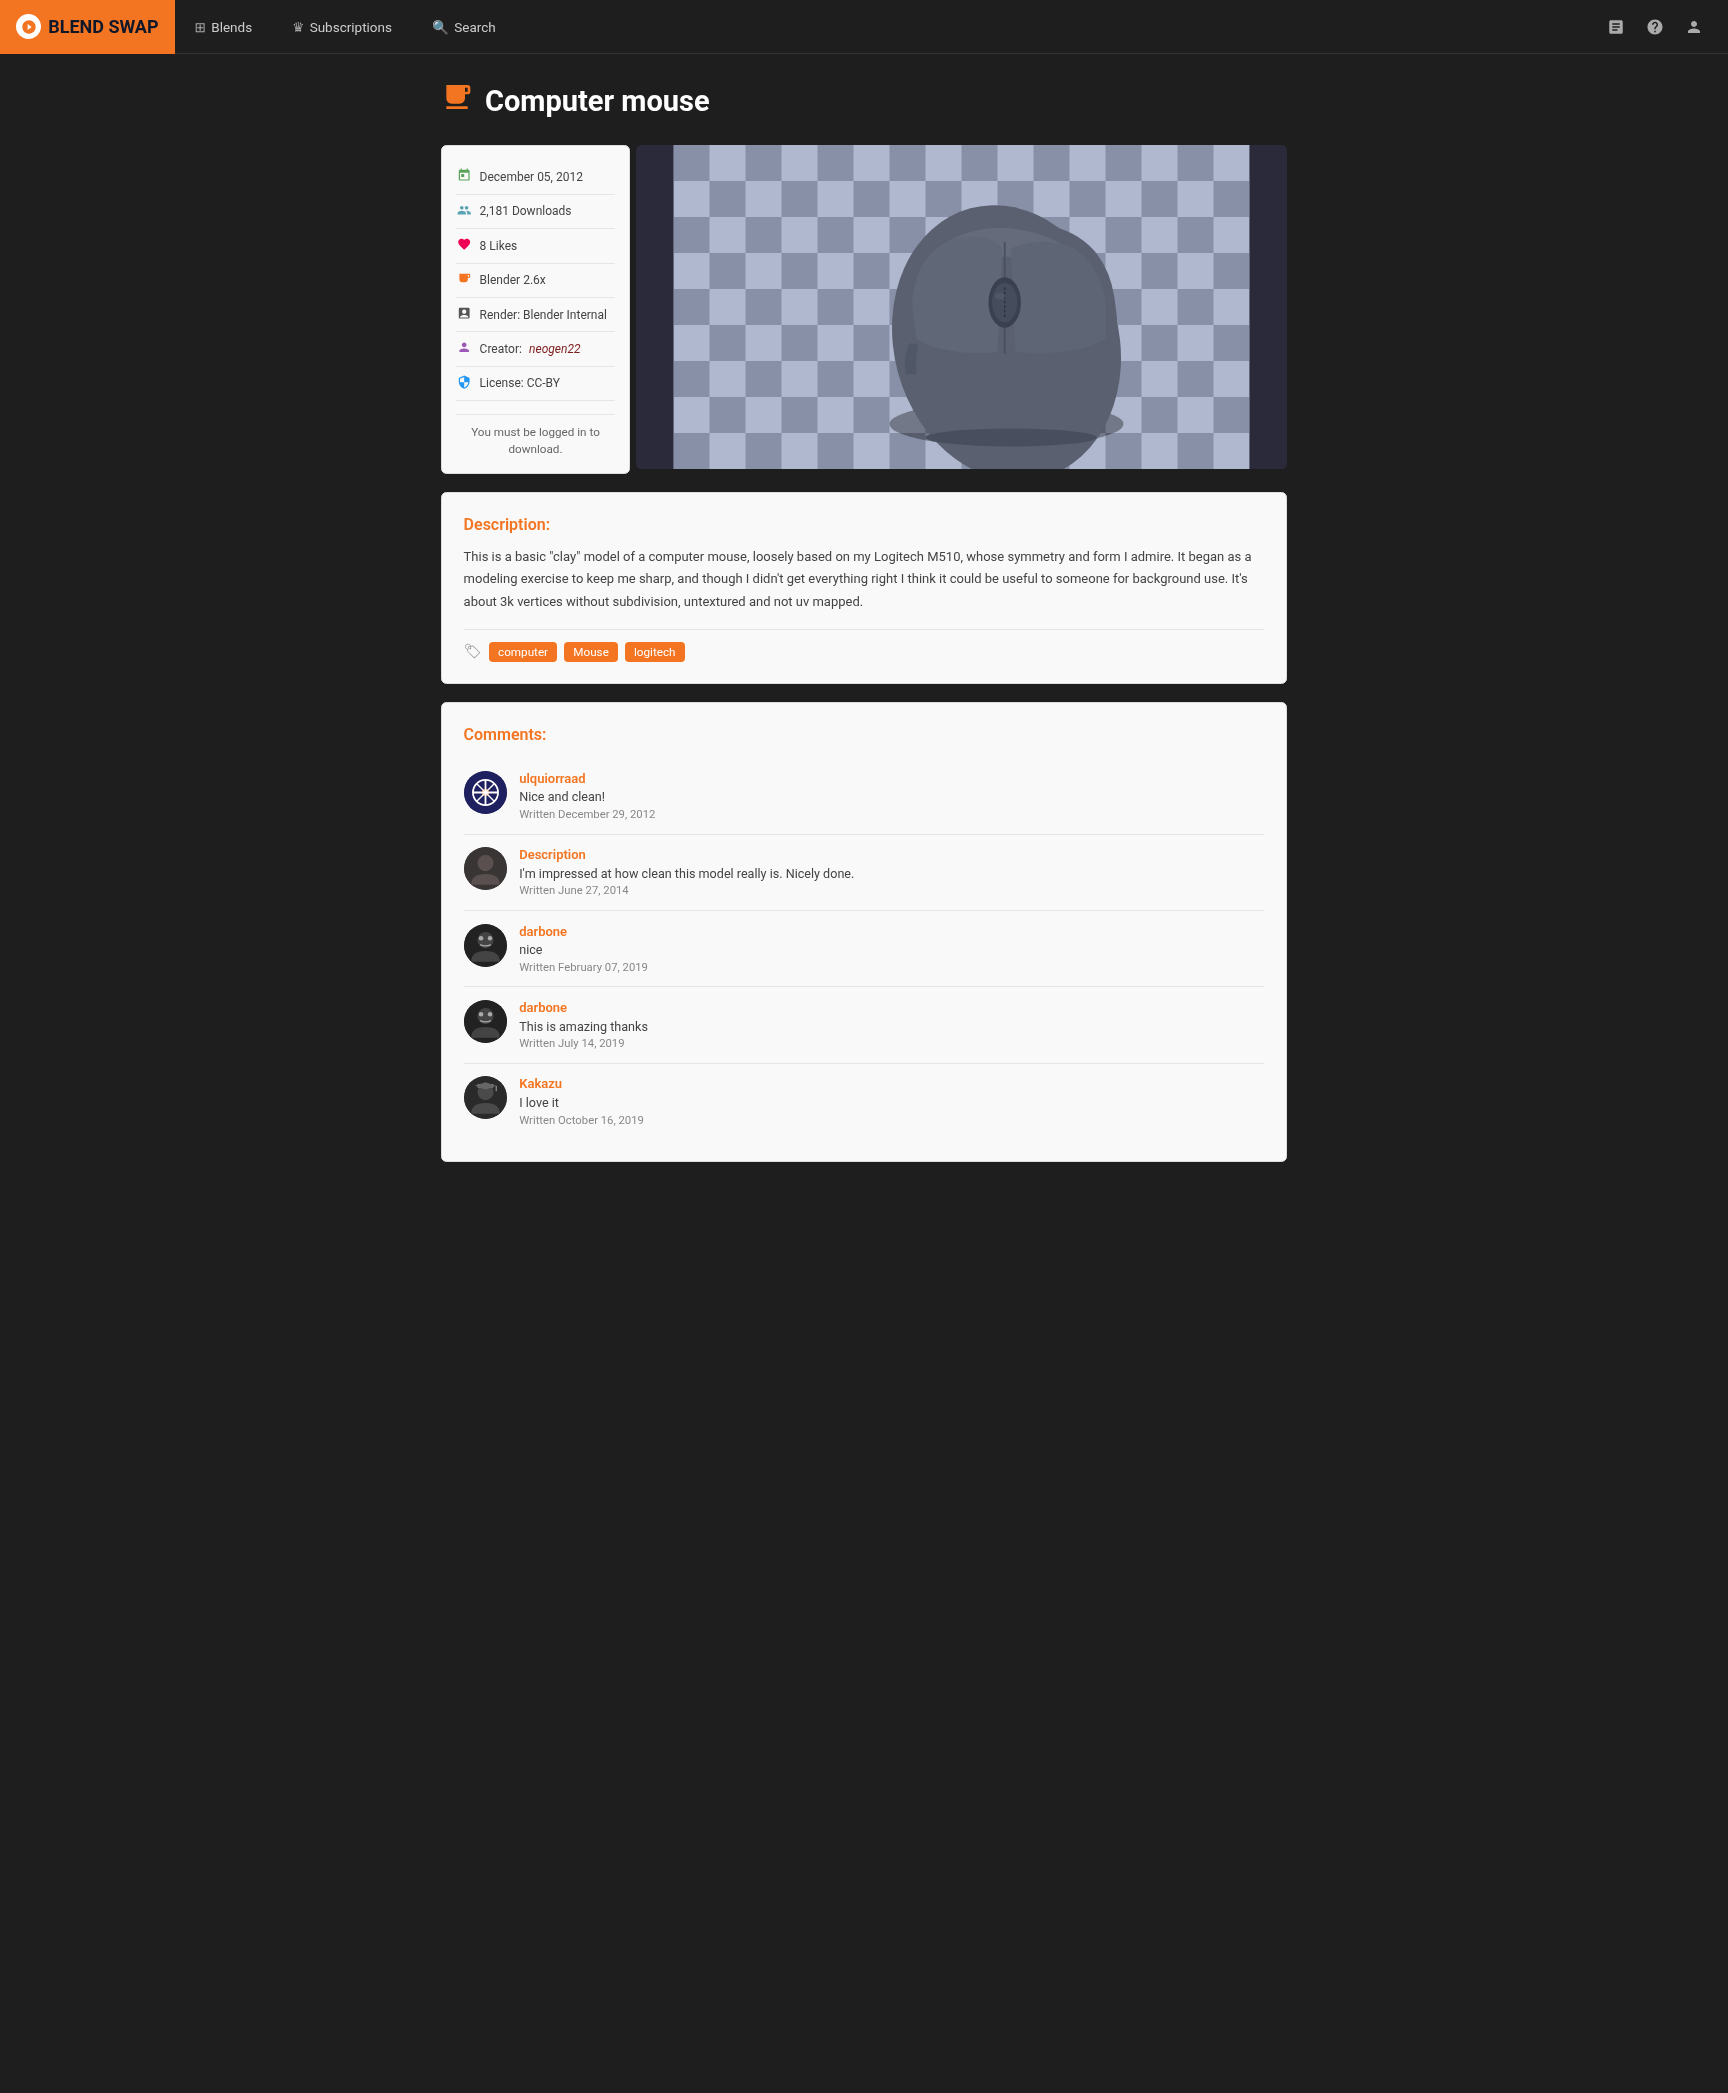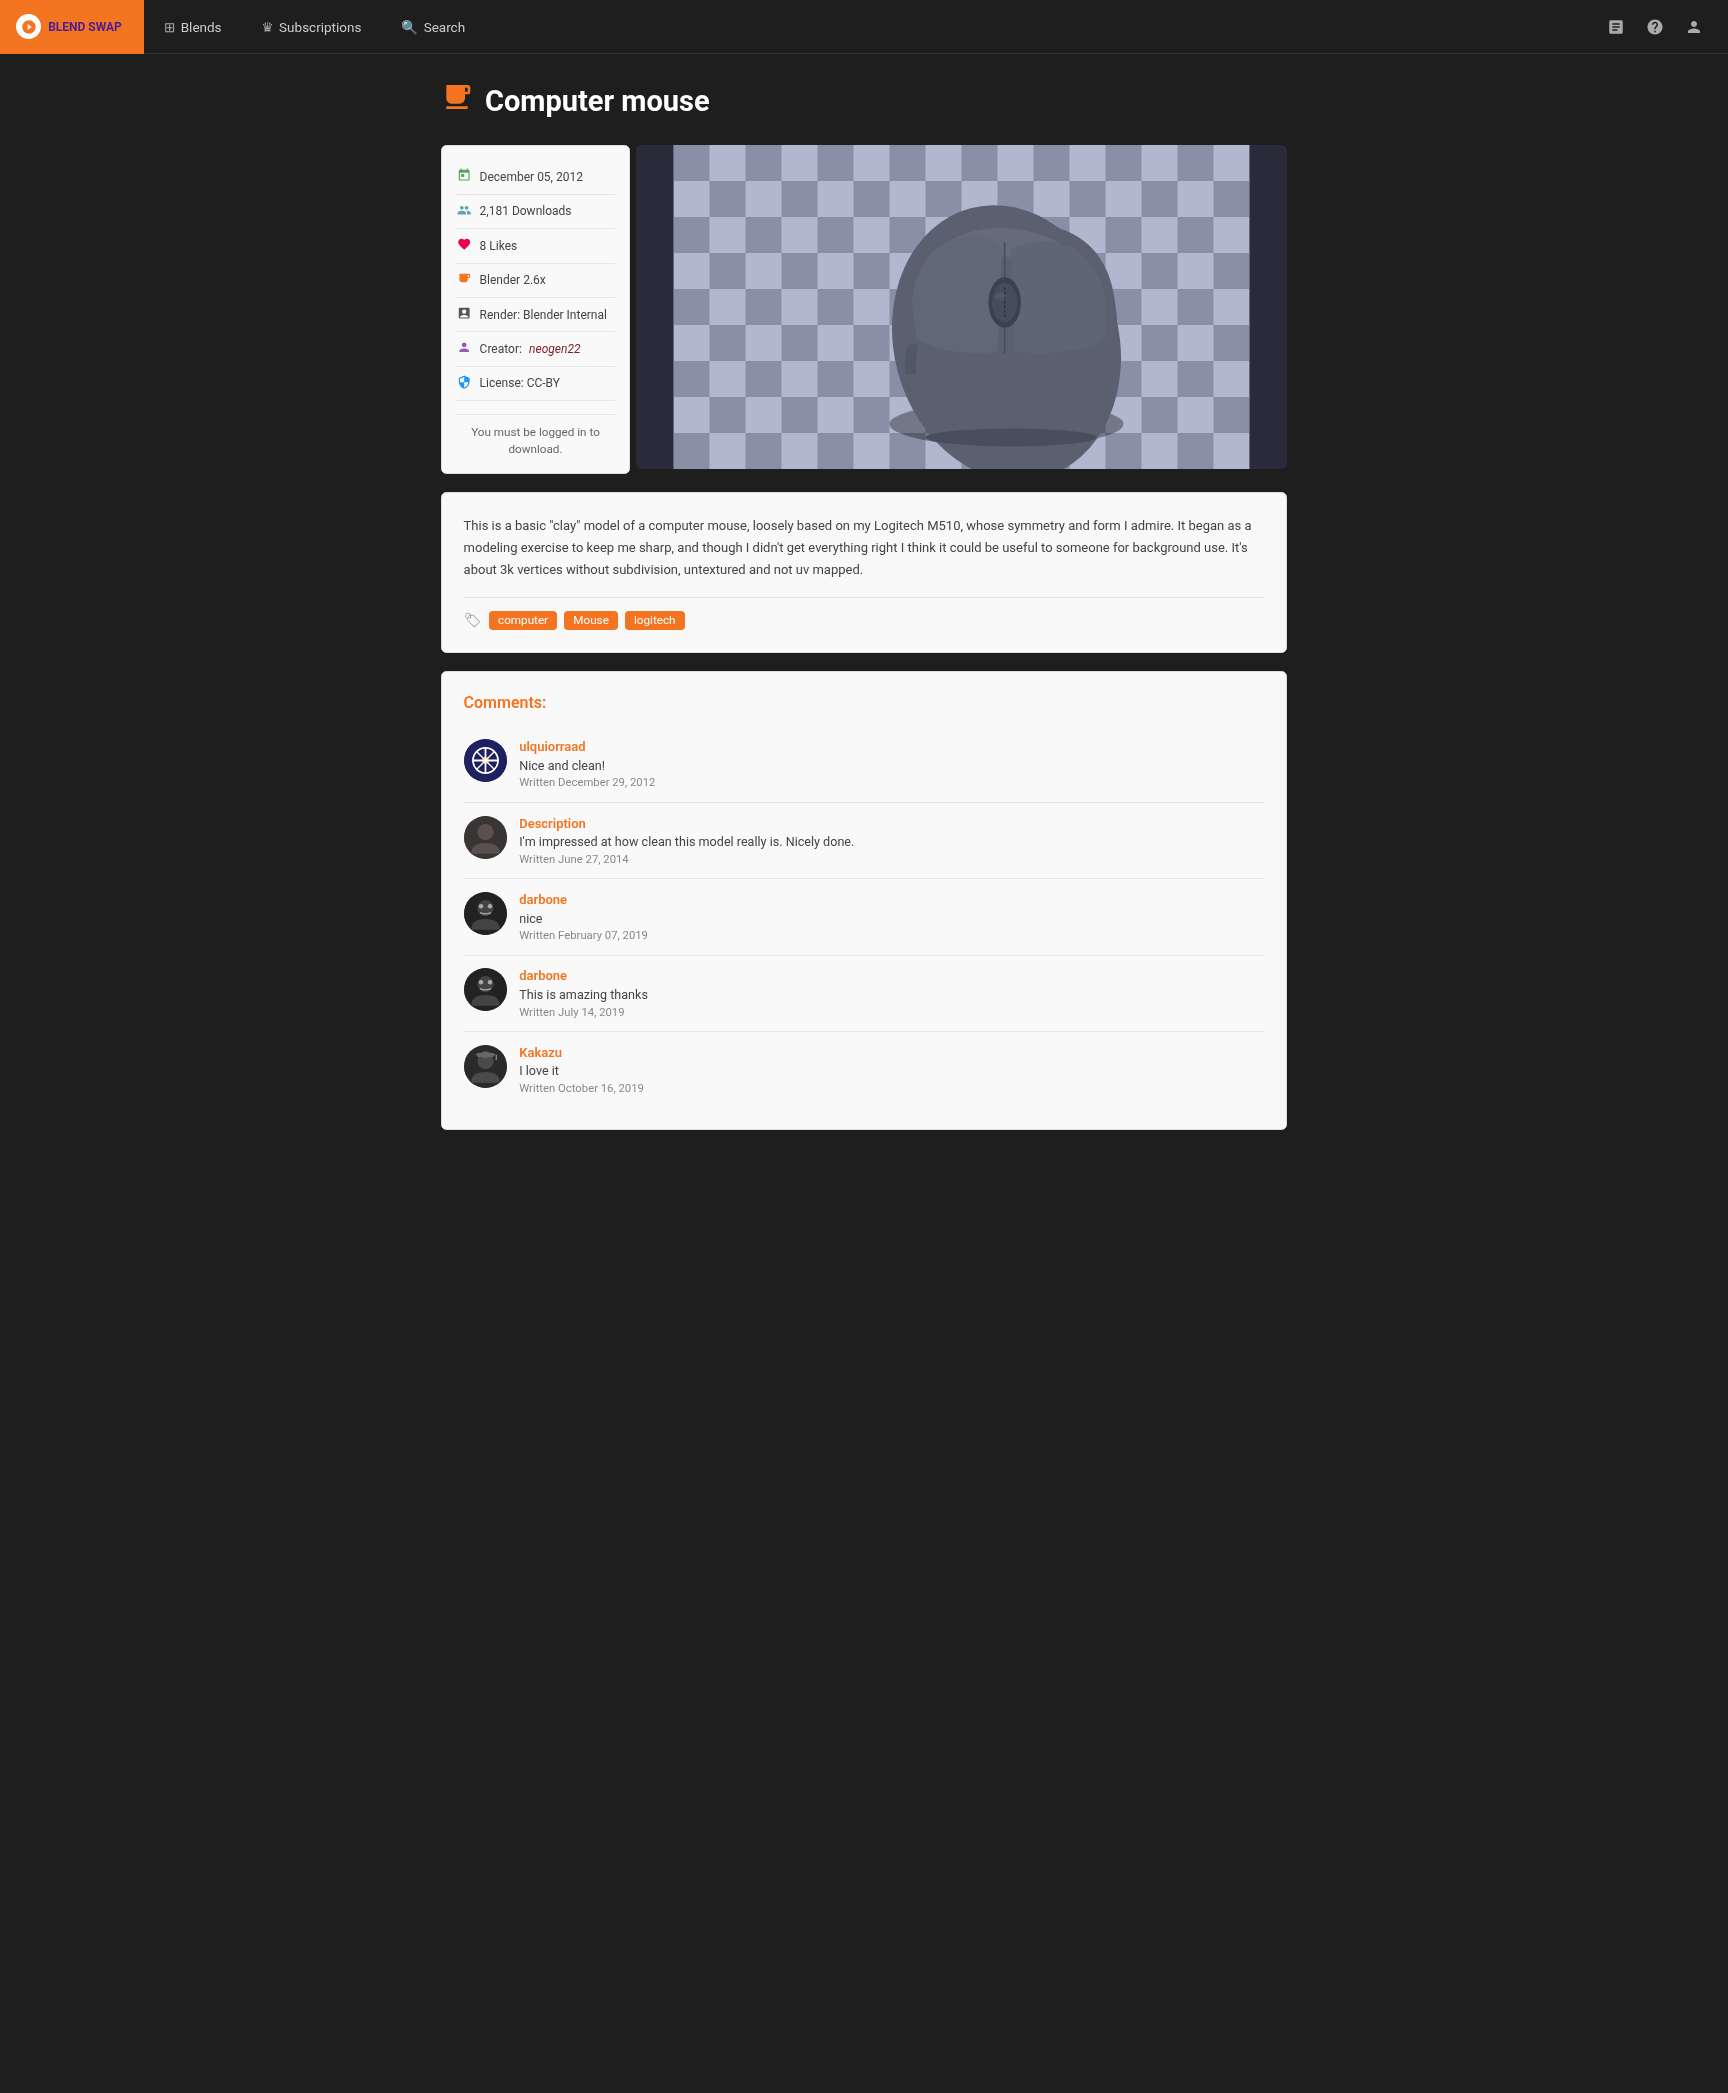--- a/index.html
+++ b/index.html
@@ -18,23 +18,23 @@
       height: 54px;
       border-bottom: 0.9px solid #333;
     }
     .nav-brand {
       background: #f47521;
       height: 54px;
       display: flex;
       align-items: center;
       padding: 12px 16px;
       gap: 7.2px;
-      color: #4c1d95;
+      color: #0f172a;
       font-weight: 700;
-      font-size: 12px;
+      font-size: 18px;
       min-width: 144px;
     }
     .nav-brand-icon {
       width: 25px;
       height: 25px;
       background: #fff;
       border-radius: 50%;
       display: flex;
       align-items: center;
       justify-content: center;
@@ -428,20 +428,21 @@
         <ellipse cx="363" cy="168" rx="6" ry="4" fill="#5a6270" opacity="0.5"></ellipse>
 
         <path d="M263 220 Q255 230 258 255 L270 255 Q268 235 272 222Z" fill="#505868"></path>
 
         <ellipse cx="375" cy="325" rx="95" ry="10" fill="#484e5e"></ellipse>
       </svg>
     </div>
   </div>
 
   <div class="card">
+    <div class="card-title">Description:</div>
     <div class="card-body">This is a basic "clay" model of a computer mouse, loosely based on my Logitech M510, whose symmetry and form I admire. It began as a modeling exercise to keep me sharp, and though I didn't get everything right I think it could be useful to someone for background use. It's about 3k vertices without subdivision, untextured and not uv mapped.</div>
     <div class="tags-row">
       <span class="tag-icon">🏷</span>
       <span class="tag">computer</span>
       <span class="tag">Mouse</span>
       <span class="tag">logitech</span>
     </div>
   </div>
 
   <div class="comments-card">

